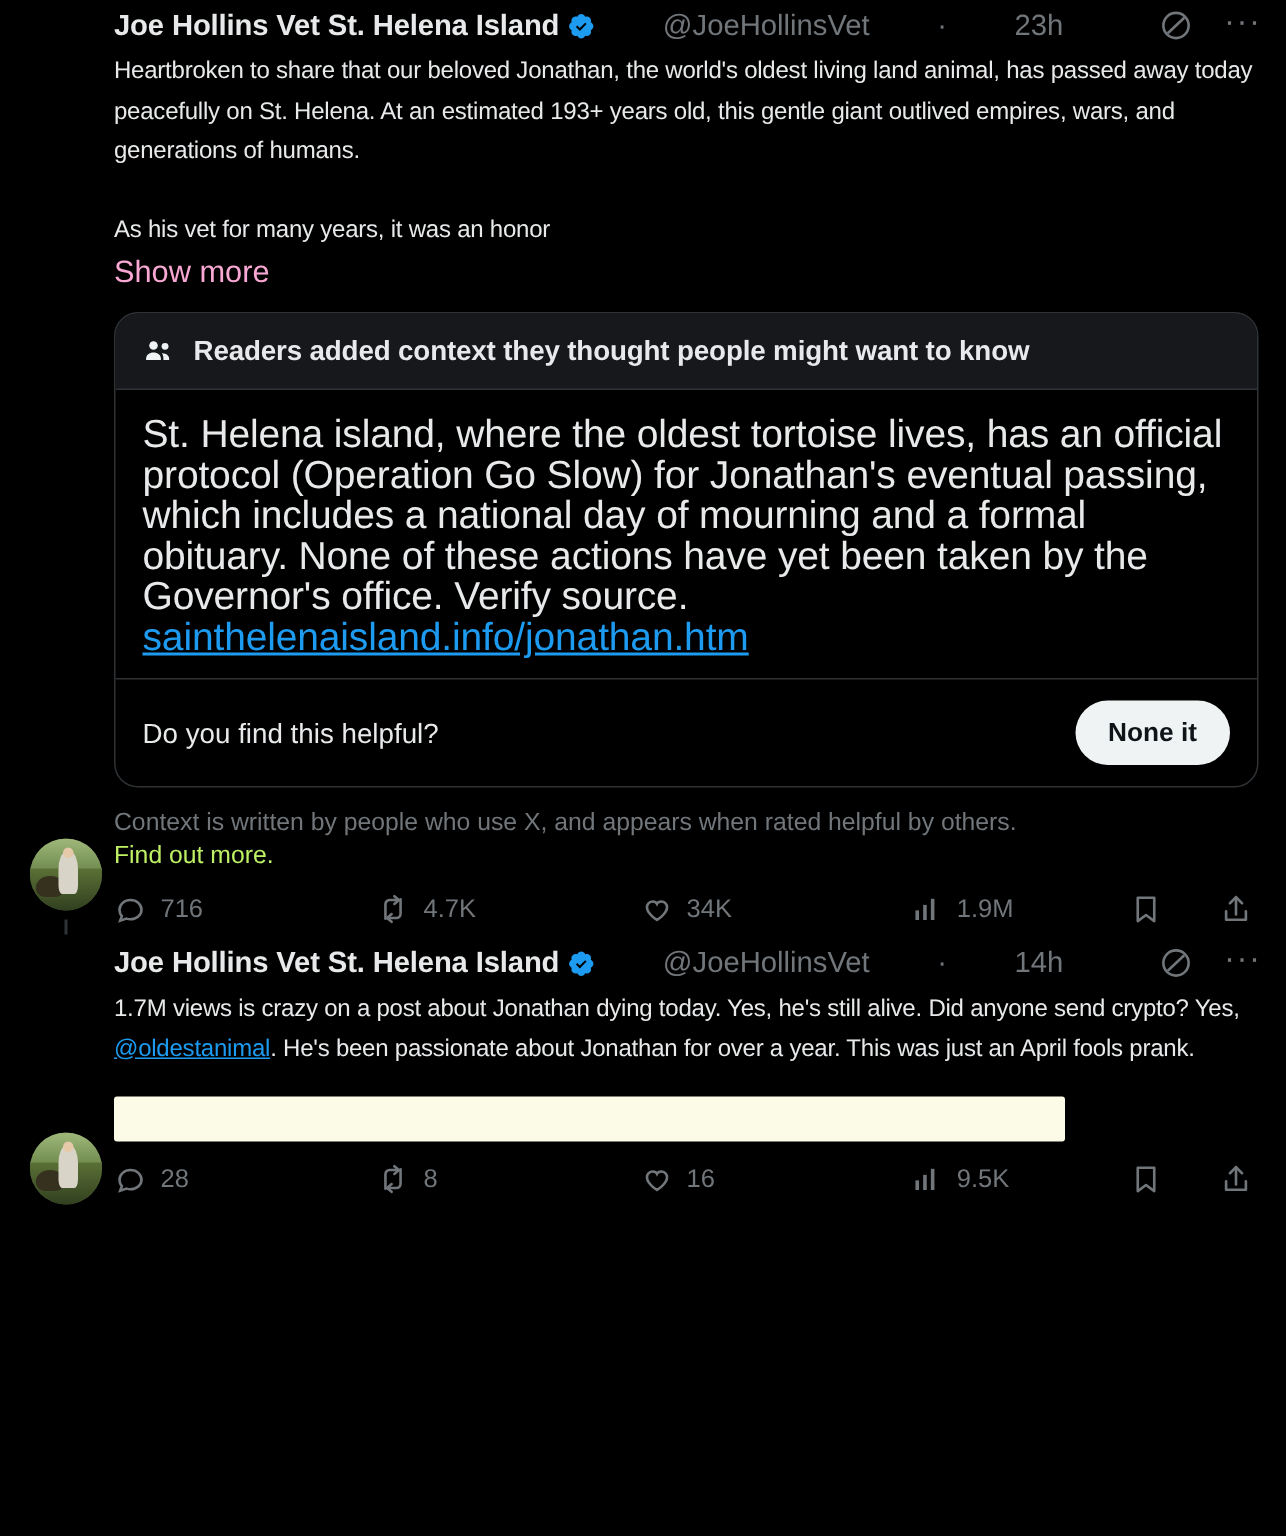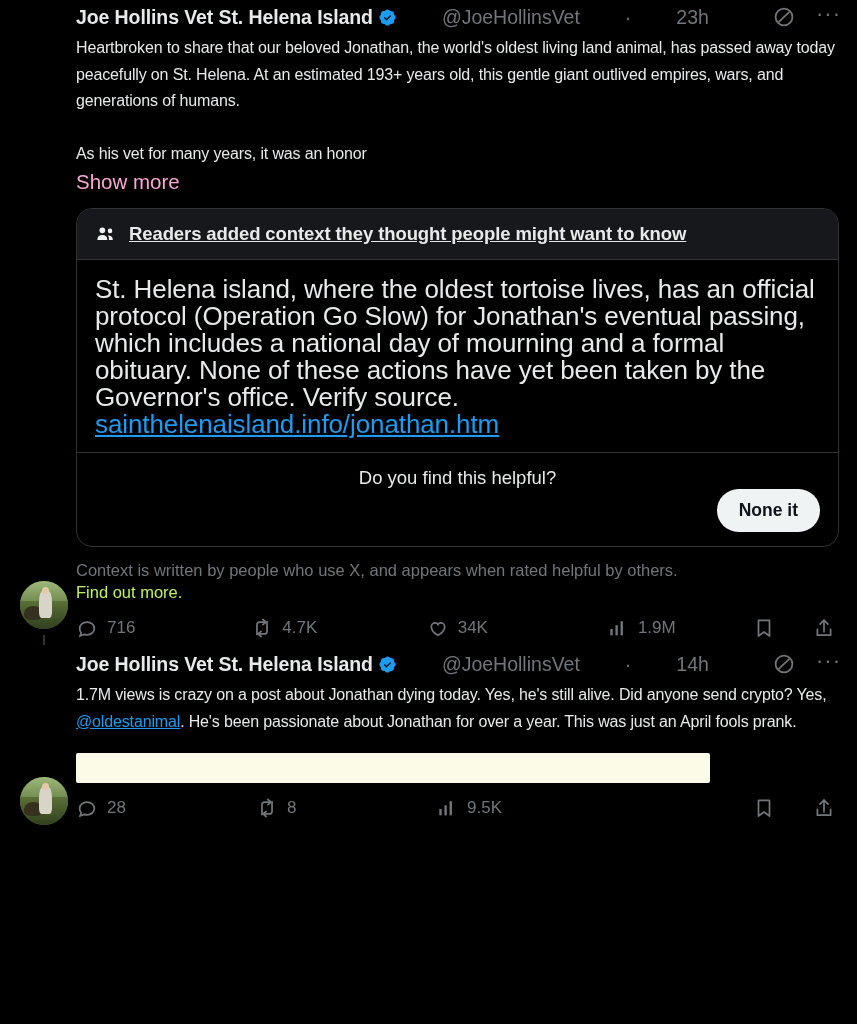--- a/index.html
+++ b/index.html
@@ -140,35 +140,33 @@
     gap: 12px;
     background: #16181c;
     padding: 14px 18px;
     border-bottom: 1px solid #2f3336;
   }
   .note-header .title {
     font-size: 18.5px;
     font-weight: bold;
     color: #e7e9ea;
     letter-spacing: -0.1px;
-    text-decoration: underline;
   }
   .note-body {
     padding: 16px 18px 14px 18px;
     font-size: 26px;
     line-height: 27px;
     color: #e7e9ea;
     border-bottom: 1px solid #2f3336;
     letter-spacing: -0.1px;
   }
   .note-footer {
     display: flex;
     align-items: center;
     padding: 14px 18px;
-    flex-direction: column;
   }
   .note-footer .q {
     font-size: 18.5px;
     color: #e7e9ea;
   }
   .rate-btn {
     margin-left: auto;
     background: #eff3f4;
     color: #0f1419;
     font-size: 17.5px;
@@ -396,20 +394,28 @@
           <span class="icon">
             <svg viewBox="0 0 24 24" width="22" height="22" fill="none" stroke="#71767b" stroke-width="1.9" stroke-linecap="round" stroke-linejoin="round">
                 <path d="M6.5 19V8.5a3 3 0 013-3H16"></path>
                 <path d="M13 2.7l3.3 2.8L13 8.3"></path>
                 <path d="M17.5 5v10.5a3 3 0 01-3 3H8"></path>
                 <path d="M11 21.3L7.7 18.5 11 15.7"></path>
               </svg>
           </span>
           <span>8</span>
         </div>
+        <div class="act act-like">
+          <span class="icon">
+            <svg viewBox="0 0 24 24" width="22" height="22" fill="none" stroke="#71767b" stroke-width="1.9">
+                <path d="M12 20s-7.3-4.4-7.3-9.2c0-2.4 1.9-4.3 4.2-4.3 1.6 0 2.7.9 3.1 1.7.4-.8 1.5-1.7 3.1-1.7 2.3 0 4.2 1.9 4.2 4.3C19.3 15.6 12 20 12 20z"></path>
+              </svg>
+          </span>
+          <span>16</span>
+        </div>
         <div class="act act-views">
           <span class="icon">
             <svg viewBox="0 0 24 24" width="22" height="22">
                 <rect x="3.6" y="13" width="2.6" height="7" fill="#71767b"></rect>
                 <rect x="9.2" y="9" width="2.6" height="11" fill="#71767b"></rect>
                 <rect x="14.8" y="4.6" width="2.6" height="15.4" fill="#71767b"></rect>
               </svg>
           </span>
           <span>9.5K</span>
         </div>

